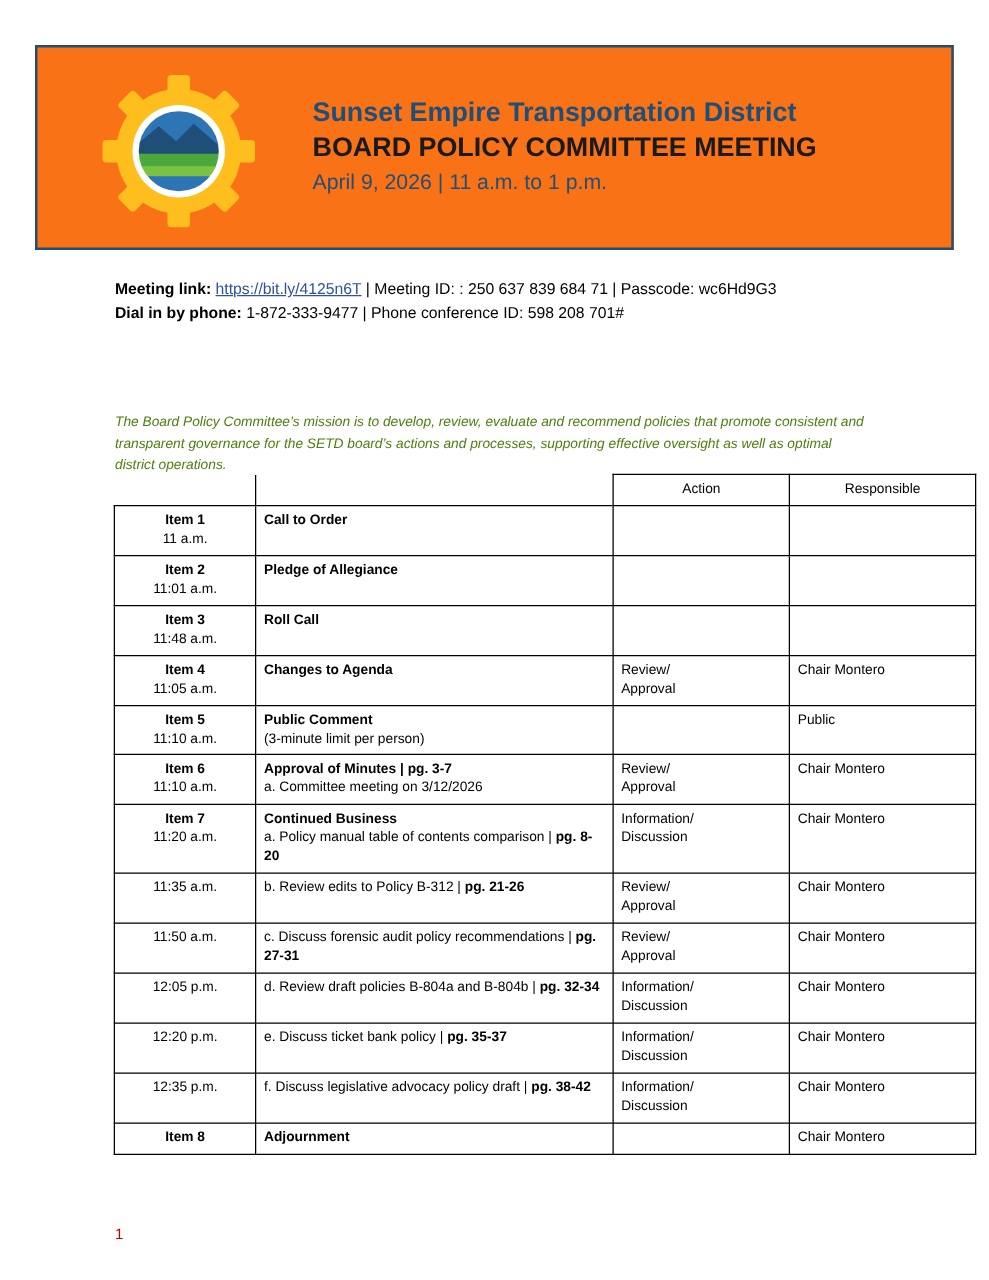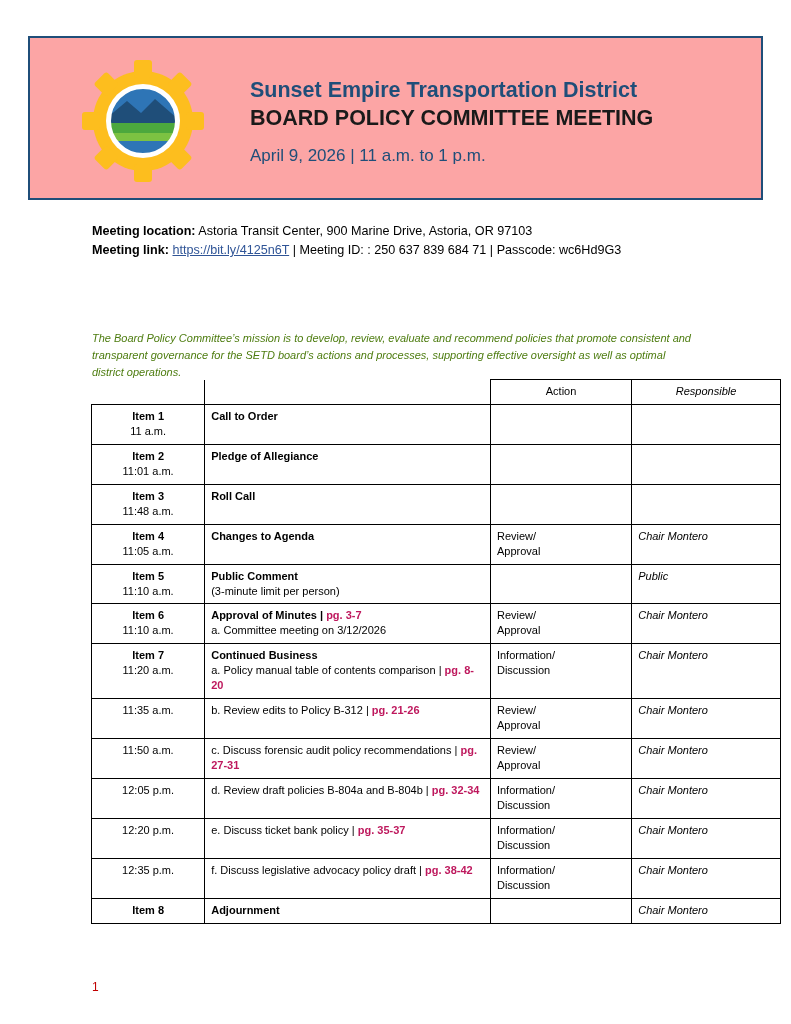--- a/index.html
+++ b/index.html
@@ -25,21 +25,21 @@
 
   
   .header-box {
     position: absolute;
     left: 28px;
     top: 36px;
     width: 735px;
     height: 164px;
     border: 2px solid #1F4E79;
     box-sizing: border-box;
-    background: #fca5a5;
+    background: #f97316;
   }
   .logo-wrap {
     position: absolute;
     left: 48px;
     top: 22px;
     width: 130px;
     height: 122px;
   }
   .header-text {
     position: absolute;
@@ -59,21 +59,21 @@
     font-size: 21.5px;
     font-weight: bold;
     color: #1A1A1A;
     line-height: 1.25;
     margin-top: 2px;
     white-space: nowrap;
   }
   .meeting-date {
     font-size: 17px;
     color: #1F4E79;
-    margin-top: 14px;
+    margin-top: 4px;
     white-space: nowrap;
   }
 
   
   .info {
     position: absolute;
     left: 92px;
     top: 222px;
     width: 640px;
     font-size: 12.6px;
@@ -120,39 +120,39 @@
   table.agenda td, table.agenda th {
     border: 1px solid #000000;
     vertical-align: top;
     padding: 4px 6px 5px 6px;
     line-height: 1.36;
     font-weight: normal;
   }
   .col-item { width: 92px; text-align: center; }
   .col-desc { width: 252px; }
   .col-action { width: 118px; }
-  .col-resp { width: 125px; font-style: italic; }
+  .col-resp { width: 125px; }
 
   .hdr td { text-align: center; border-top: none; }
   .hdr .no-border {
     border-left: none;
     border-top: none;
     border-bottom: none;
   }
   .hdr .blank-desc {
     border-top: none;
     border-bottom: none;
     border-left: none;
     border-right: none;
   }
 
   .item-label { font-weight: bold; }
   .time-label { font-weight: normal; }
   .desc-bold { font-weight: bold; }
-  .pg { color: #be185d; font-weight: bold; }
+  .pg { color: #000000; font-weight: bold; }
 
   .page-number {
     position: absolute;
     left: 92px;
     top: 980px;
     font-size: 12px;
     color: #C00000;
   }
 </style>
 </head>
@@ -193,22 +193,22 @@
       </svg>
     </div>
     <div class="header-text">
       <div class="org-name">Sunset Empire Transportation District</div>
       <div class="meeting-title">BOARD POLICY COMMITTEE MEETING</div>
       <div class="meeting-date">April 9, 2026 | 11 a.m. to 1 p.m.</div>
     </div>
   </div>
 
   <div class="info">
-    <div class="line"><b>Meeting location:</b><span> Astoria Transit Center, 900 Marine Drive, Astoria, OR 97103</span></div>
     <div class="line"><b>Meeting link:</b>&nbsp;<a href="#">https://bit.ly/4125n6T</a><span> | Meeting ID: : 250 637 839 684 71 | Passcode: wc6Hd9G3</span></div>
+    <div class="line"><b>Dial in by phone:</b><span> 1-872-333-9477 | Phone conference ID: 598 208 701#</span></div>
   </div>
 
 
   <div class="mission">The Board Policy Committee’s mission is to develop, review, evaluate and recommend policies that promote consistent and transparent governance for the SETD board’s actions and processes, supporting effective oversight as well as optimal district operations.</div>
 
   <table class="agenda">
     <tbody id="agenda-body">
       <tr class="hdr">
         <td class="col-item no-border"></td>
         <td class="col-desc blank-desc"></td>

